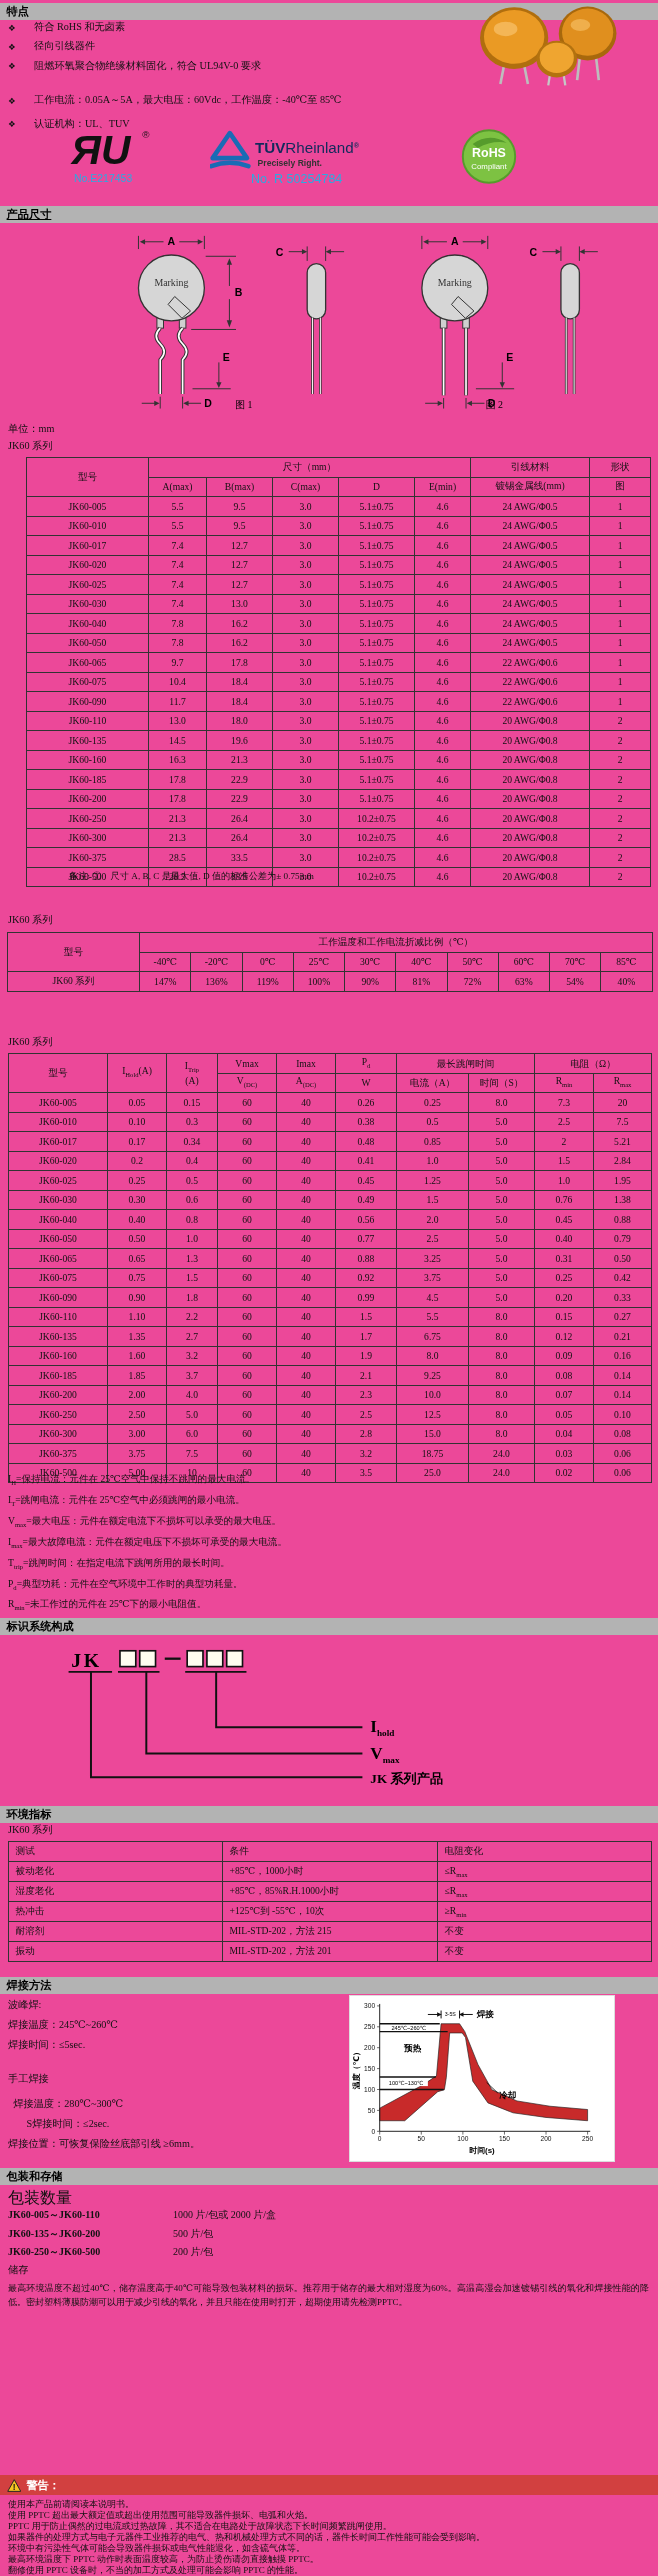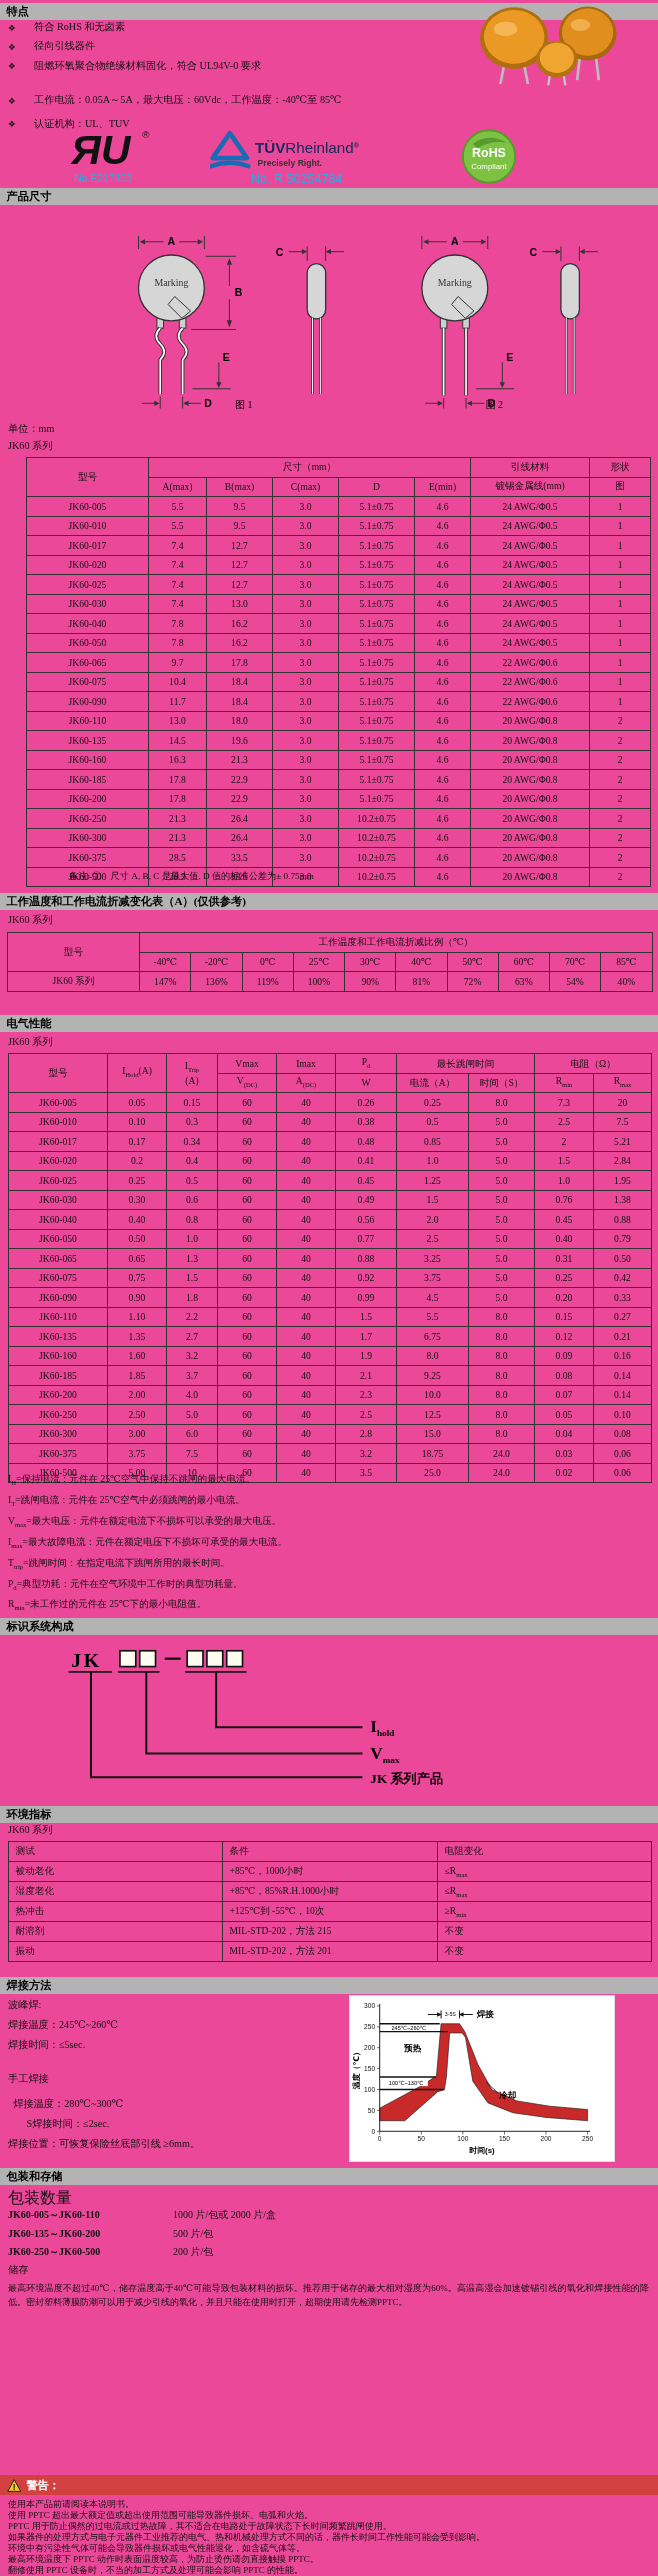--- a/index.html
+++ b/index.html
@@ -133,21 +133,21 @@
     <text x="72" y="56" font-size="13" font-weight="bold" fill="#333">Precisely Right.</text>
     <text x="62" y="82" font-size="19" class="cyan">No. R 50254784</text>
   </svg>
   <svg id="logo-rohs" class="abs" width="72" height="59" viewBox="0 0 110 90">
     <circle cx="55" cy="45" r="40" fill="#7dc242" stroke="#569b2c" stroke-width="3"></circle>
     <path d="M30,26 Q55,8 82,24 Q60,20 38,32 Z" fill="#569b2c"></path>
     <text x="55" y="46" font-size="19" font-weight="bold" fill="#fff" text-anchor="middle">RoHS</text>
     <text x="55" y="64" font-size="12" fill="#fff" text-anchor="middle">Compliant</text>
   </svg>
 
-  <div class="sbar" style="top:188px;">
+  <div class="sbar" style="top:206px;text-decoration:underline;">
     <span>产品尺寸</span>
   </div>
 
   <svg id="dim-figures" class="abs" width="580" height="198" viewBox="0 0 880 300">
 
     <g>
       <rect x="188" y="158" width="10" height="18" fill="#cfcfcf" stroke="#333" stroke-width="1.5"></rect>
       <rect x="222" y="158" width="10" height="18" fill="#cfcfcf" stroke="#333" stroke-width="1.5"></rect>
       <circle cx="210" cy="115" r="50" fill="#d6d6d6" stroke="#333" stroke-width="2"></circle>
       <path d="M215,128 L239,150 L226,161 L205,140 Z" fill="#d6d6d6" stroke="#333" stroke-width="1.5"></path>
@@ -479,23 +479,20 @@
           <td>3.0</td>
           <td>10.2±0.75</td>
           <td>4.6</td>
           <td>20 AWG/Φ0.8</td>
           <td>2</td>
         </tr>
       </tbody>
   </table>
   <div id="dim-note" class="abs">备注: ①　尺寸 A, B, C 是最大值, D 值的标准公差为± 0.75mm</div>
 
-  <div class="sbar" style="top:893px;">
-    <span>工作温度和工作电流折减变化表（A）(仅供参考)</span>
-  </div>
   <div id="der-series" class="abs">JK60 系列</div>
   <table id="der-table" class="abs tbl">
     <colgroup>
       <col style="width:132px">
         <col style="width:51px">
         <col style="width:51px">
         <col style="width:51px">
         <col style="width:51px">
       <col style="width:51px">
         <col style="width:51px">
@@ -530,23 +527,20 @@
           <td>90%</td>
           <td>81%</td>
           <td>72%</td>
           <td>63%</td>
           <td>54%</td>
           <td>40%</td>
         </tr>
     </tbody>
   </table>
 
-  <div class="sbar" style="top:1015px;">
-    <span>电气性能</span>
-  </div>
   <div id="elec-series" class="abs">JK60 系列</div>
   <table id="elec-table" class="abs tbl">
     <colgroup>
       <col style="width:99px">
         <col style="width:59px">
         <col style="width:51px">
         <col style="width:59px">
         <col style="width:59px">
       <col style="width:61px">
         <col style="width:72px">

